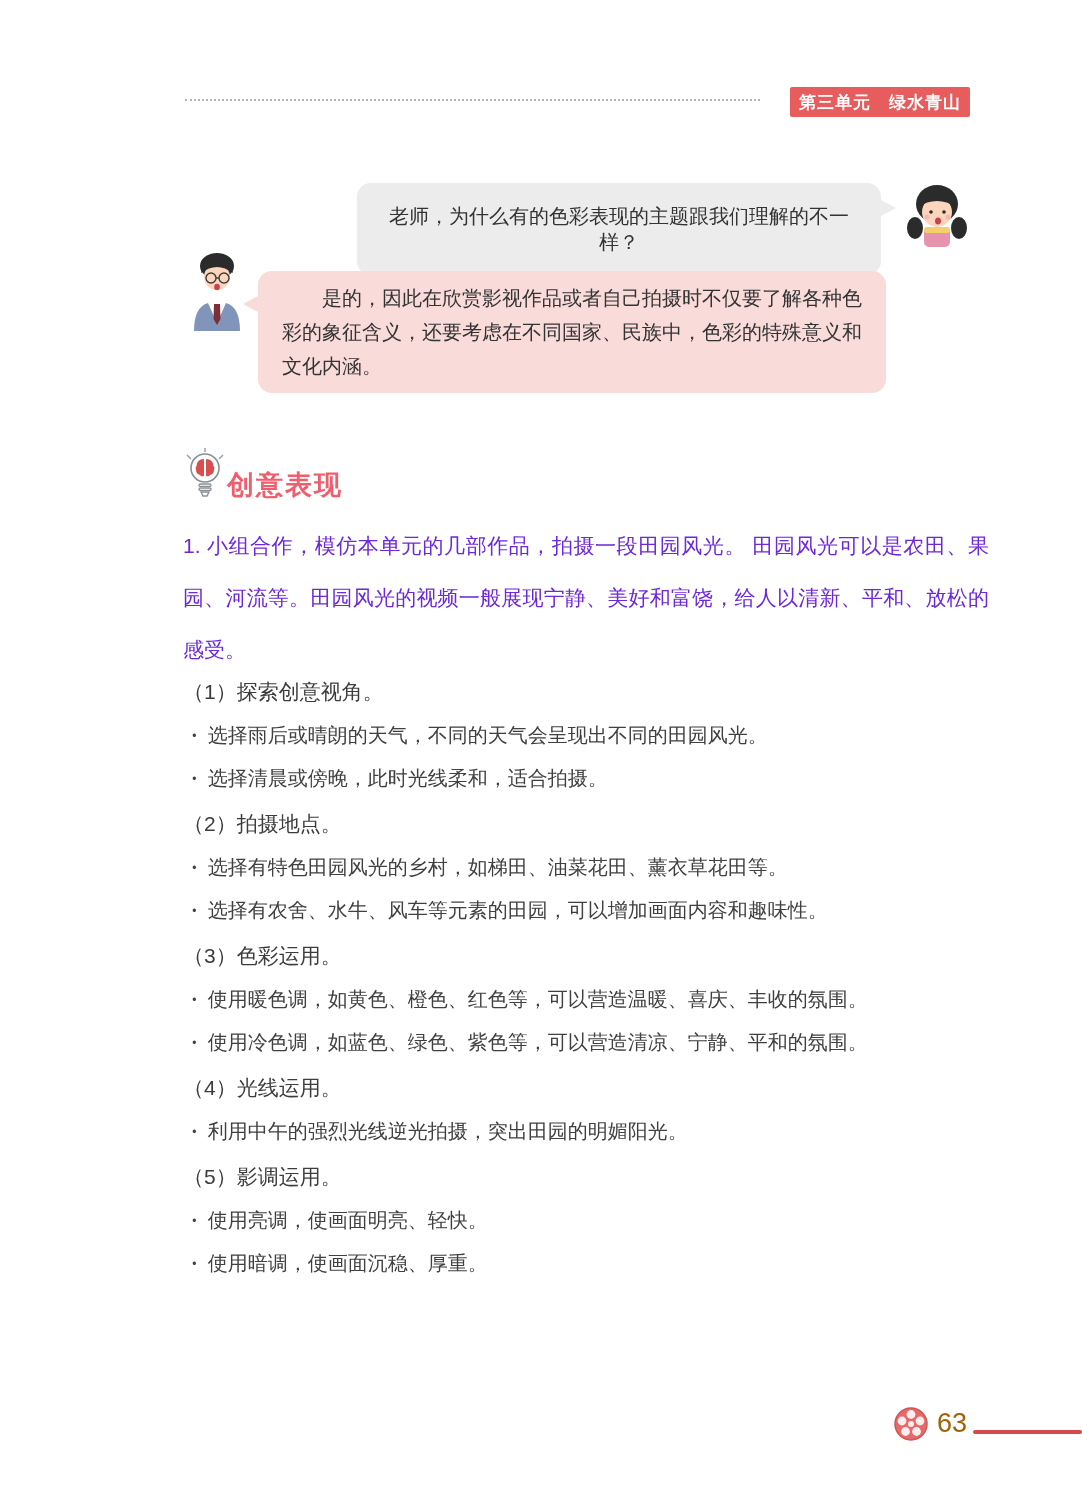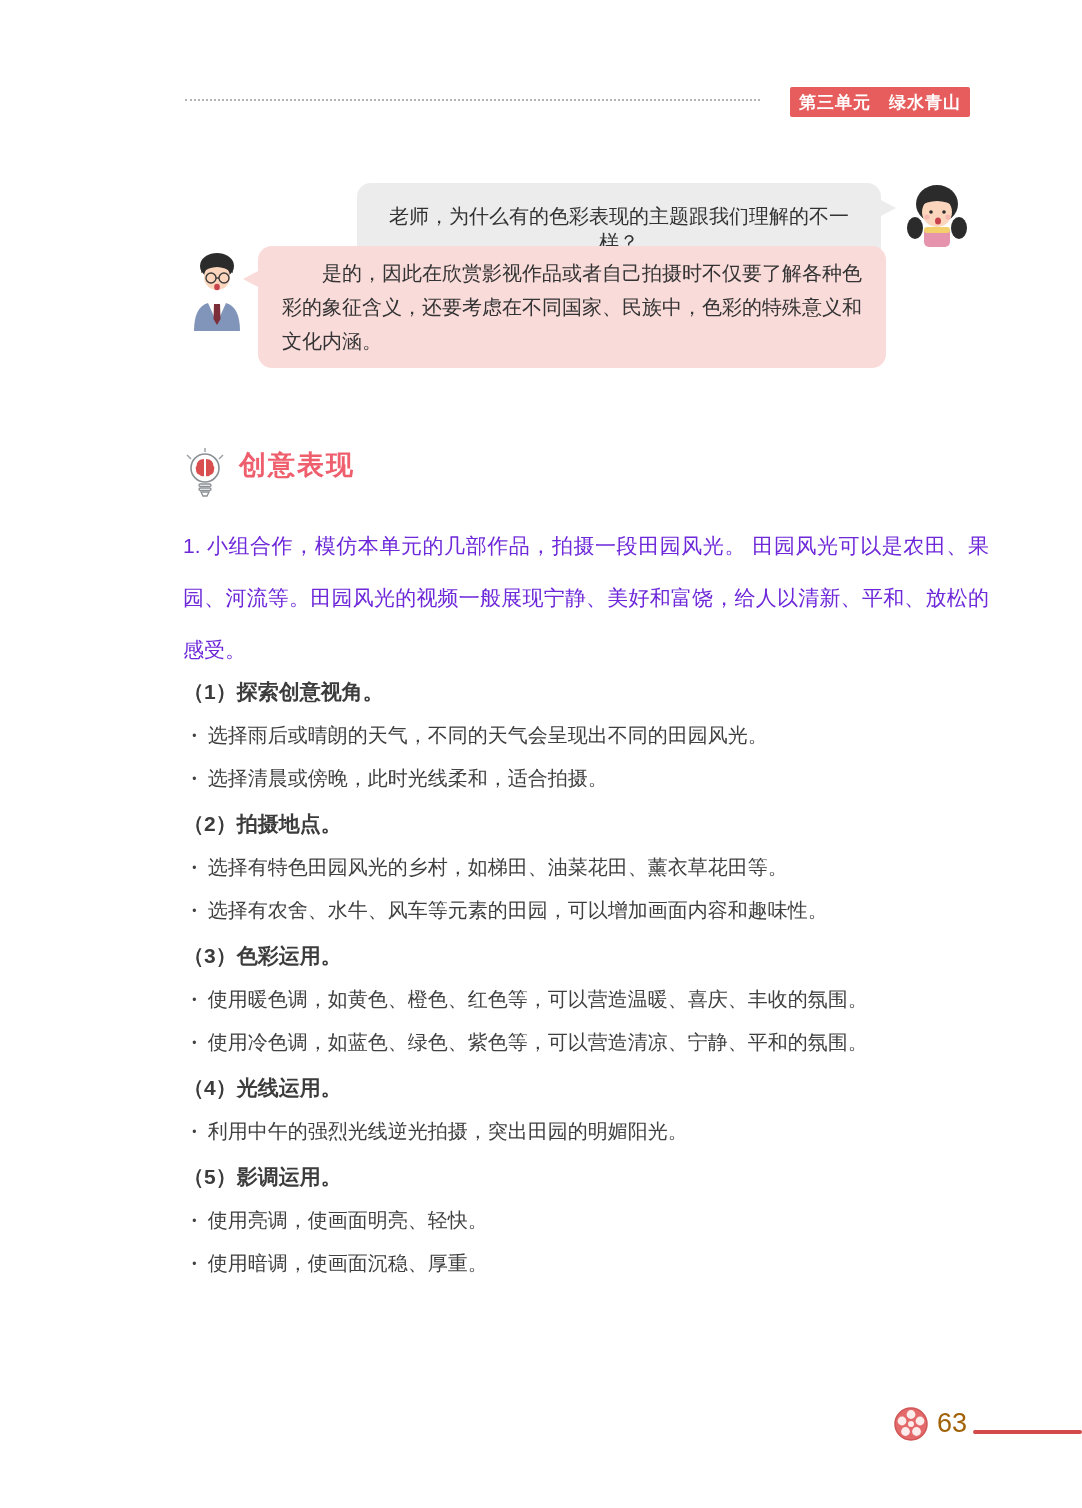--- a/index.html
+++ b/index.html
@@ -52,21 +52,21 @@
   }
   .tail-right {
     position: absolute;
     right: -15px; top: 16px;
     width: 0; height: 0;
     border-top: 9px solid transparent;
     border-bottom: 9px solid transparent;
     border-left: 17px solid #ececec;
   }
   .bubble-teacher {
-    left: 258px; top: 246px;
+    left: 258px; top: 271px;
     width: 628px;
     background: #f9dbda;
     border-radius: 14px;
     padding: 10px 24px;
     line-height: 34px;
     text-indent: 2em;
   }
   .tail-left {
     position: absolute;
     left: -15px; top: 24px;
@@ -76,22 +76,21 @@
     border-right: 17px solid #f9dbda;
   }
   .avatar { position: absolute; }
   .avatar-girl { left: 903px; top: 179px; width: 68px; height: 68px; }
   .avatar-teacher { left: 186px; top: 251px; width: 62px; height: 80px; }
   
   .section-header {
     position: absolute;
     left: 183px; top: 447px;
     display: flex;
-    align-items: flex-start;
-    gap: 12px;
+    align-items: flex-end;
   }
   .section-title {
     color: #ee5e6d;
     font-size: 27px;
     font-weight: bold;
     letter-spacing: 2px;
   }
   
   .lead {
     position: absolute;
@@ -103,21 +102,21 @@
     color: #6d28d9;
   }
   .subsections {
     position: absolute;
     left: 183px; top: 676px;
     width: 812px;
   }
   .group { margin-bottom: 8px; }
   .group h3 {
     font-size: 21px;
-    font-weight: bold;
+    font-weight: normal;
     line-height: 32px;
     margin: 0 0 6px 0;
     color: #3c3c3c;
   }
   .group ul { list-style: none; }
   .group li {
     font-family: "Liberation Serif", "DejaVu Serif", serif;
     font-size: 20px;
     line-height: 43px;
     color: #404040;

